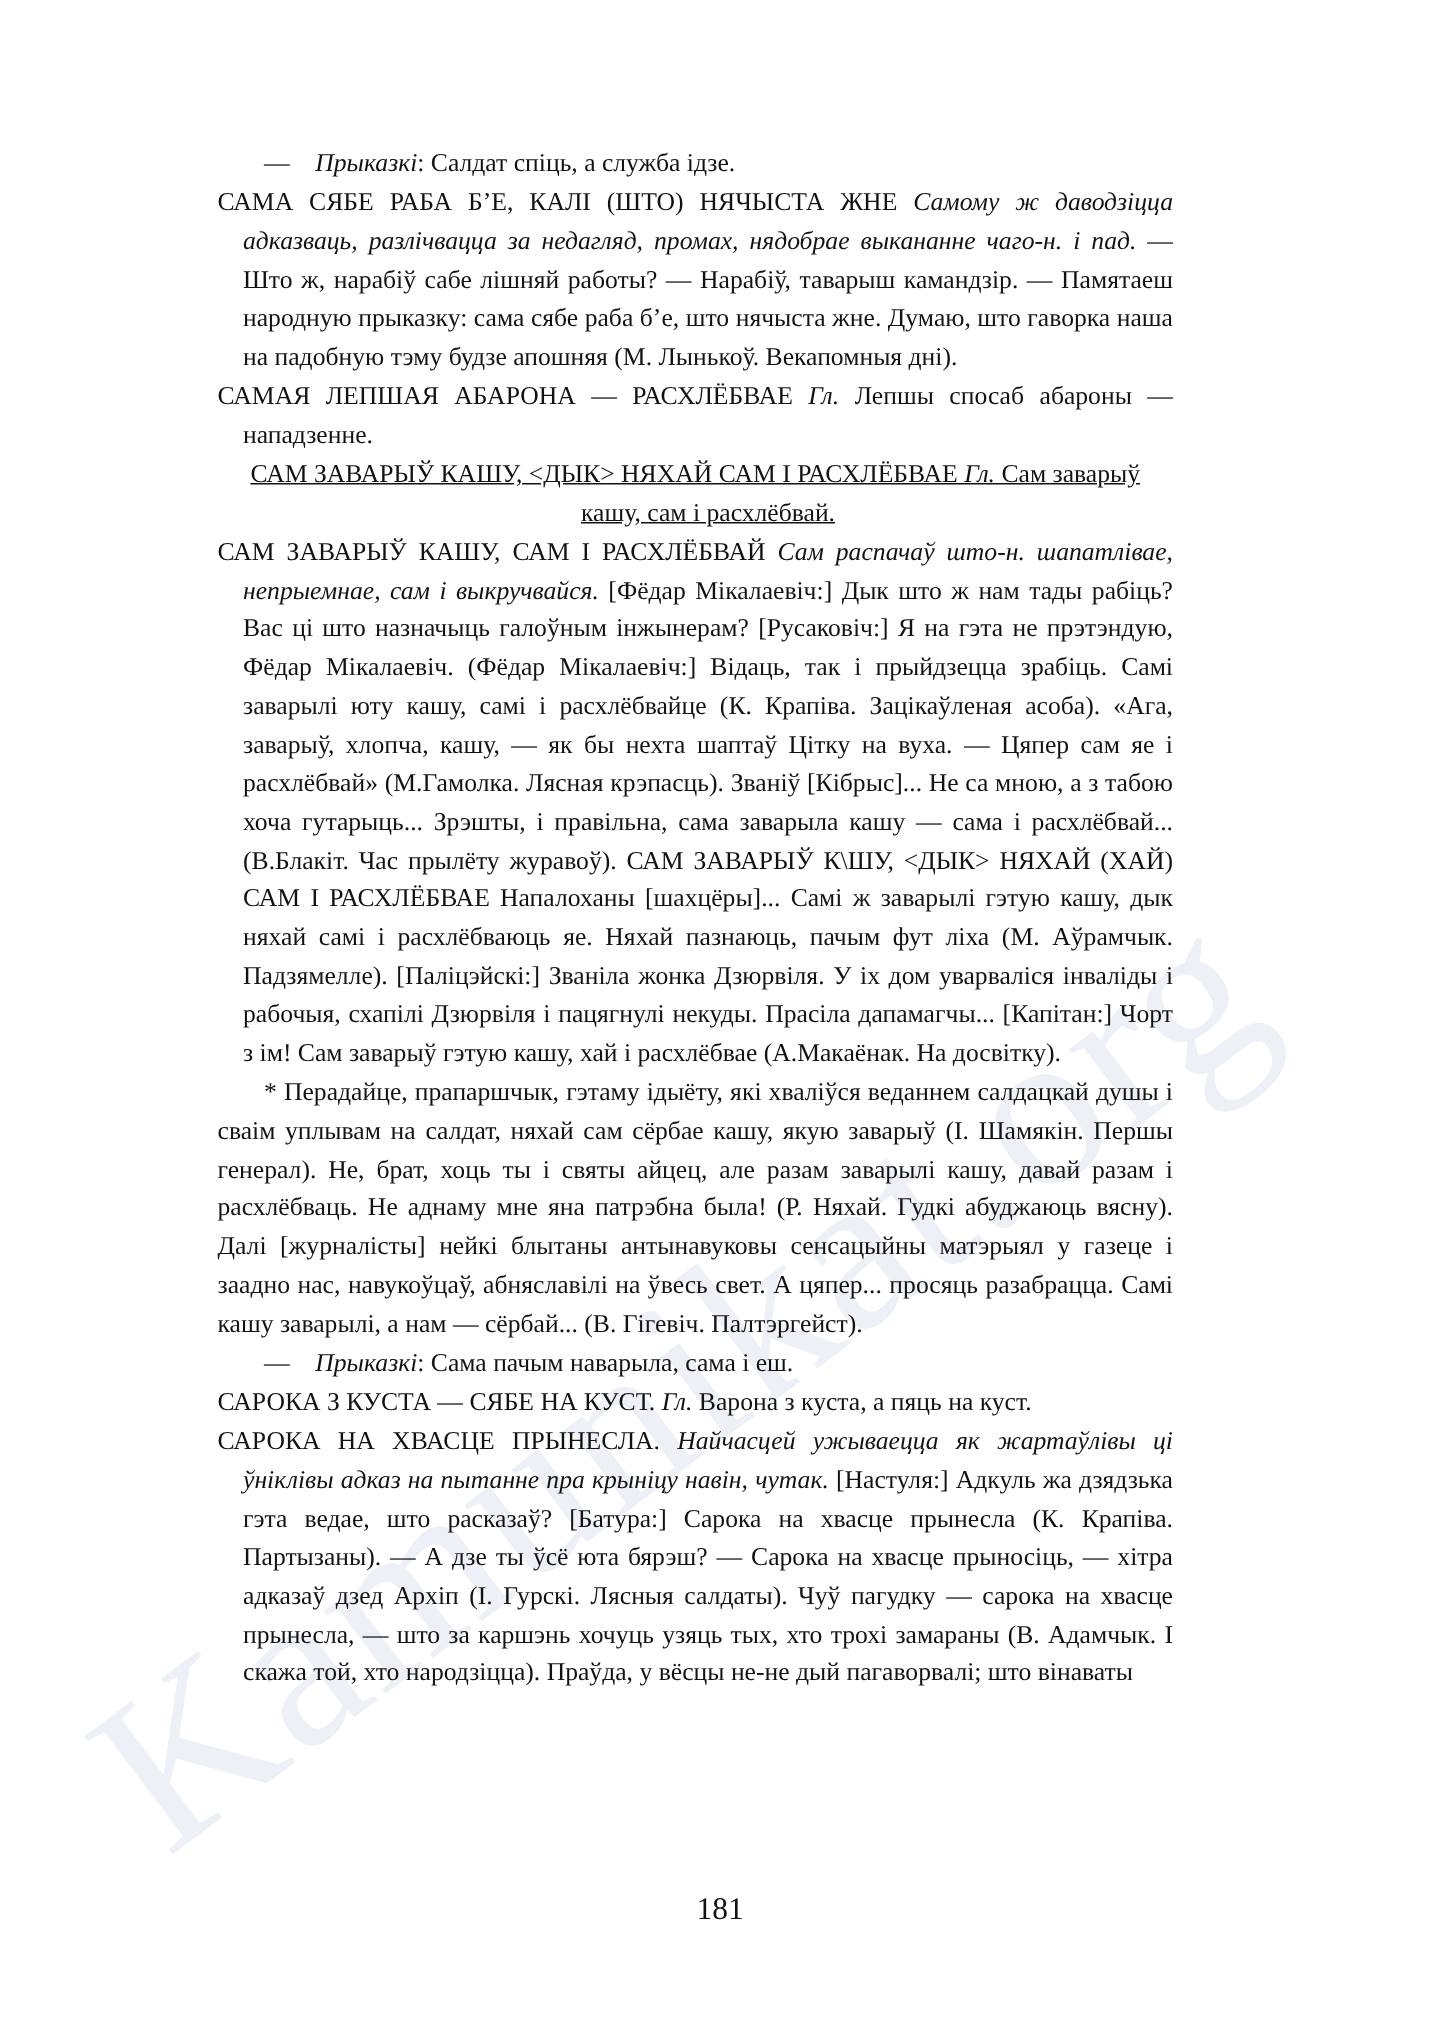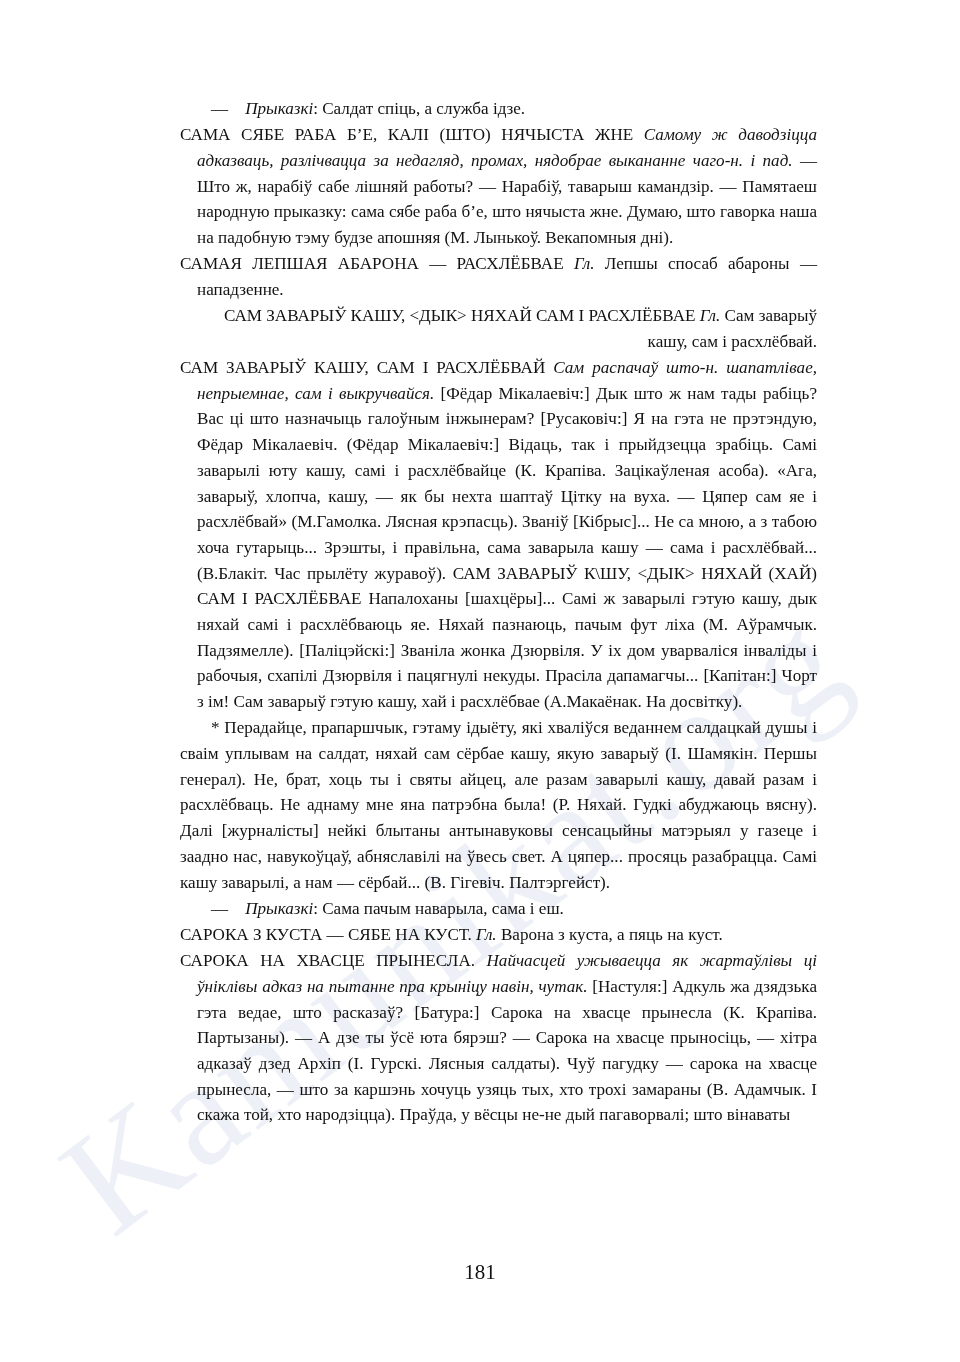--- a/index.html
+++ b/index.html
@@ -36,21 +36,21 @@
   }
   #wm-a {
     left: 30px;
     top: 1130px;
     transform: rotate(-37deg);
   }
 
   
   #page-body {
     position: absolute;
-    left: 180px;
+    left: 145px;
     top: 96px;
     width: 637px;
     z-index: 2;
   }
 
   .entry {
     font-size: 17.1px;
     line-height: 25.7px;
     text-align: justify;
     text-justify: inter-word;
@@ -60,21 +60,22 @@
   
   .entry.hang {
     padding-left: 17px;
     text-indent: -17px;
   }
   
   .entry.indent {
     text-indent: 31px;
   }
   .entry.ragged {
-    text-align: right;
+    text-align: center;
+    text-decoration: underline;
   }
 
   .hw { 
     font-variant: normal;
   }
   .it {
     font-style: italic;
   }
 
   #page-number {

